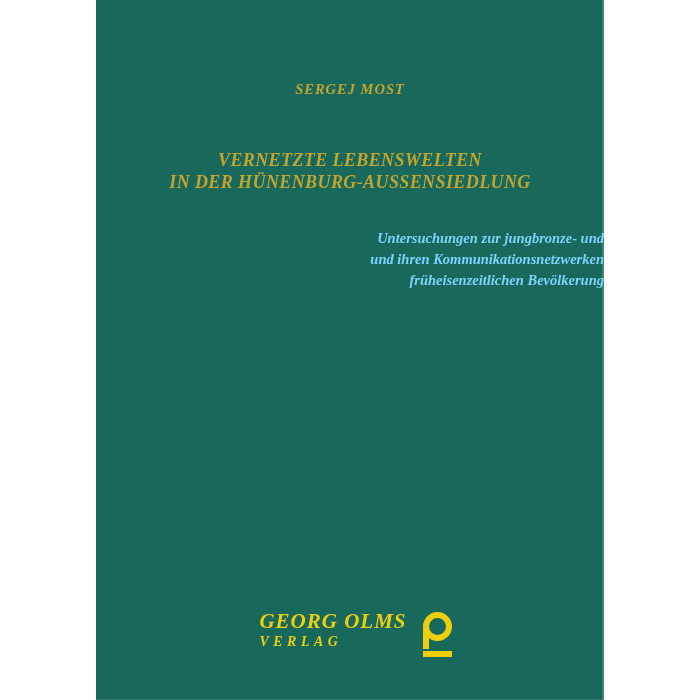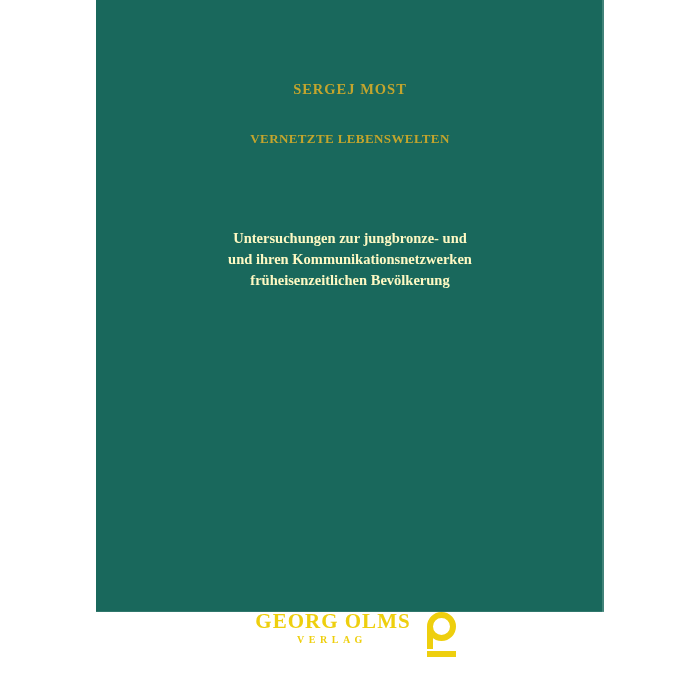--- a/index.html
+++ b/index.html
@@ -13,85 +13,86 @@
     width: 700px;
     height: 700px;
     background: #ffffff;
     overflow: hidden;
   }
   .cover {
     position: absolute;
     left: 96px;
     top: 0;
     width: 508px;
-    height: 612px;
+    height: 700px;
     background: #19685c;
     box-shadow: inset -2px 0 0 rgba(255,255,255,0.18), inset 0 -1px 0 rgba(255,255,255,0.10);
+    font-style: italic;
   }
   .author {
     position: absolute;
     top: 81px;
     left: 0;
     width: 100%;
     text-align: center;
     color: #c3a52d;
     font-size: 14.5px;
     font-weight: bold;
     letter-spacing: 1px;
   }
   .title-block {
     position: absolute;
-    top: 128px;
+    top: 150px;
     left: 0;
     width: 100%;
     text-align: center;
     color: #c3a52d;
-    font-size: 13px;
+    font-size: 18px;
     font-weight: bold;
     letter-spacing: 0.4px;
     line-height: 21.5px;
   }
   .subtitle-block {
     position: absolute;
     top: 228px;
     left: 0;
     width: 100%;
-    text-align: center;
-    color: #fef9c3;
+    text-align: right;
+    color: #7dd3fc;
     font-size: 14.5px;
     font-weight: 600;
     line-height: 21px;
   }
   .publisher {
     position: absolute;
     top: 610px;
     left: 0;
     width: 100%;
     display: flex;
     justify-content: center;
     align-items: flex-start;
     transform: translateX(6px);
   }
   .publisher-text {
     display: flex;
     flex-direction: column;
-    align-items: center;
+    align-items: flex-start;
     margin-right: 14px;
   }
   .publisher-name {
     color: #eecf0e;
     font-size: 21px;
     font-weight: bold;
     letter-spacing: 1px;
     line-height: 22px;
     white-space: nowrap;
   }
   .publisher-type {
     color: #eecf0e;
-    font-size: 10px;
+    font-size: 14px;
     font-weight: bold;
     letter-spacing: 4.5px;
     margin-top: 2px;
     margin-right: 2px;
   }
   .publisher-logo {
     width: 32px;
     height: 46px;
     margin-top: 2px;
   }
@@ -99,20 +100,21 @@
 </head>
 <body>
 
 <div class="page">
   <div class="cover">
 
     <div class="author">SERGEJ MOST</div>
 
     <div class="title-block">
       <div>VERNETZTE LEBENSWELTEN</div>
+      <div>IN DER HÜNENBURG-AUSSENSIEDLUNG</div>
     </div>
 
     <div class="subtitle-block">
       <div>Untersuchungen zur jungbronze- und</div>
       <div>und ihren Kommunikationsnetzwerken</div>
       <div>früheisenzeitlichen Bevölkerung</div>
     </div>
 
     <div class="publisher">
       <div class="publisher-text">

